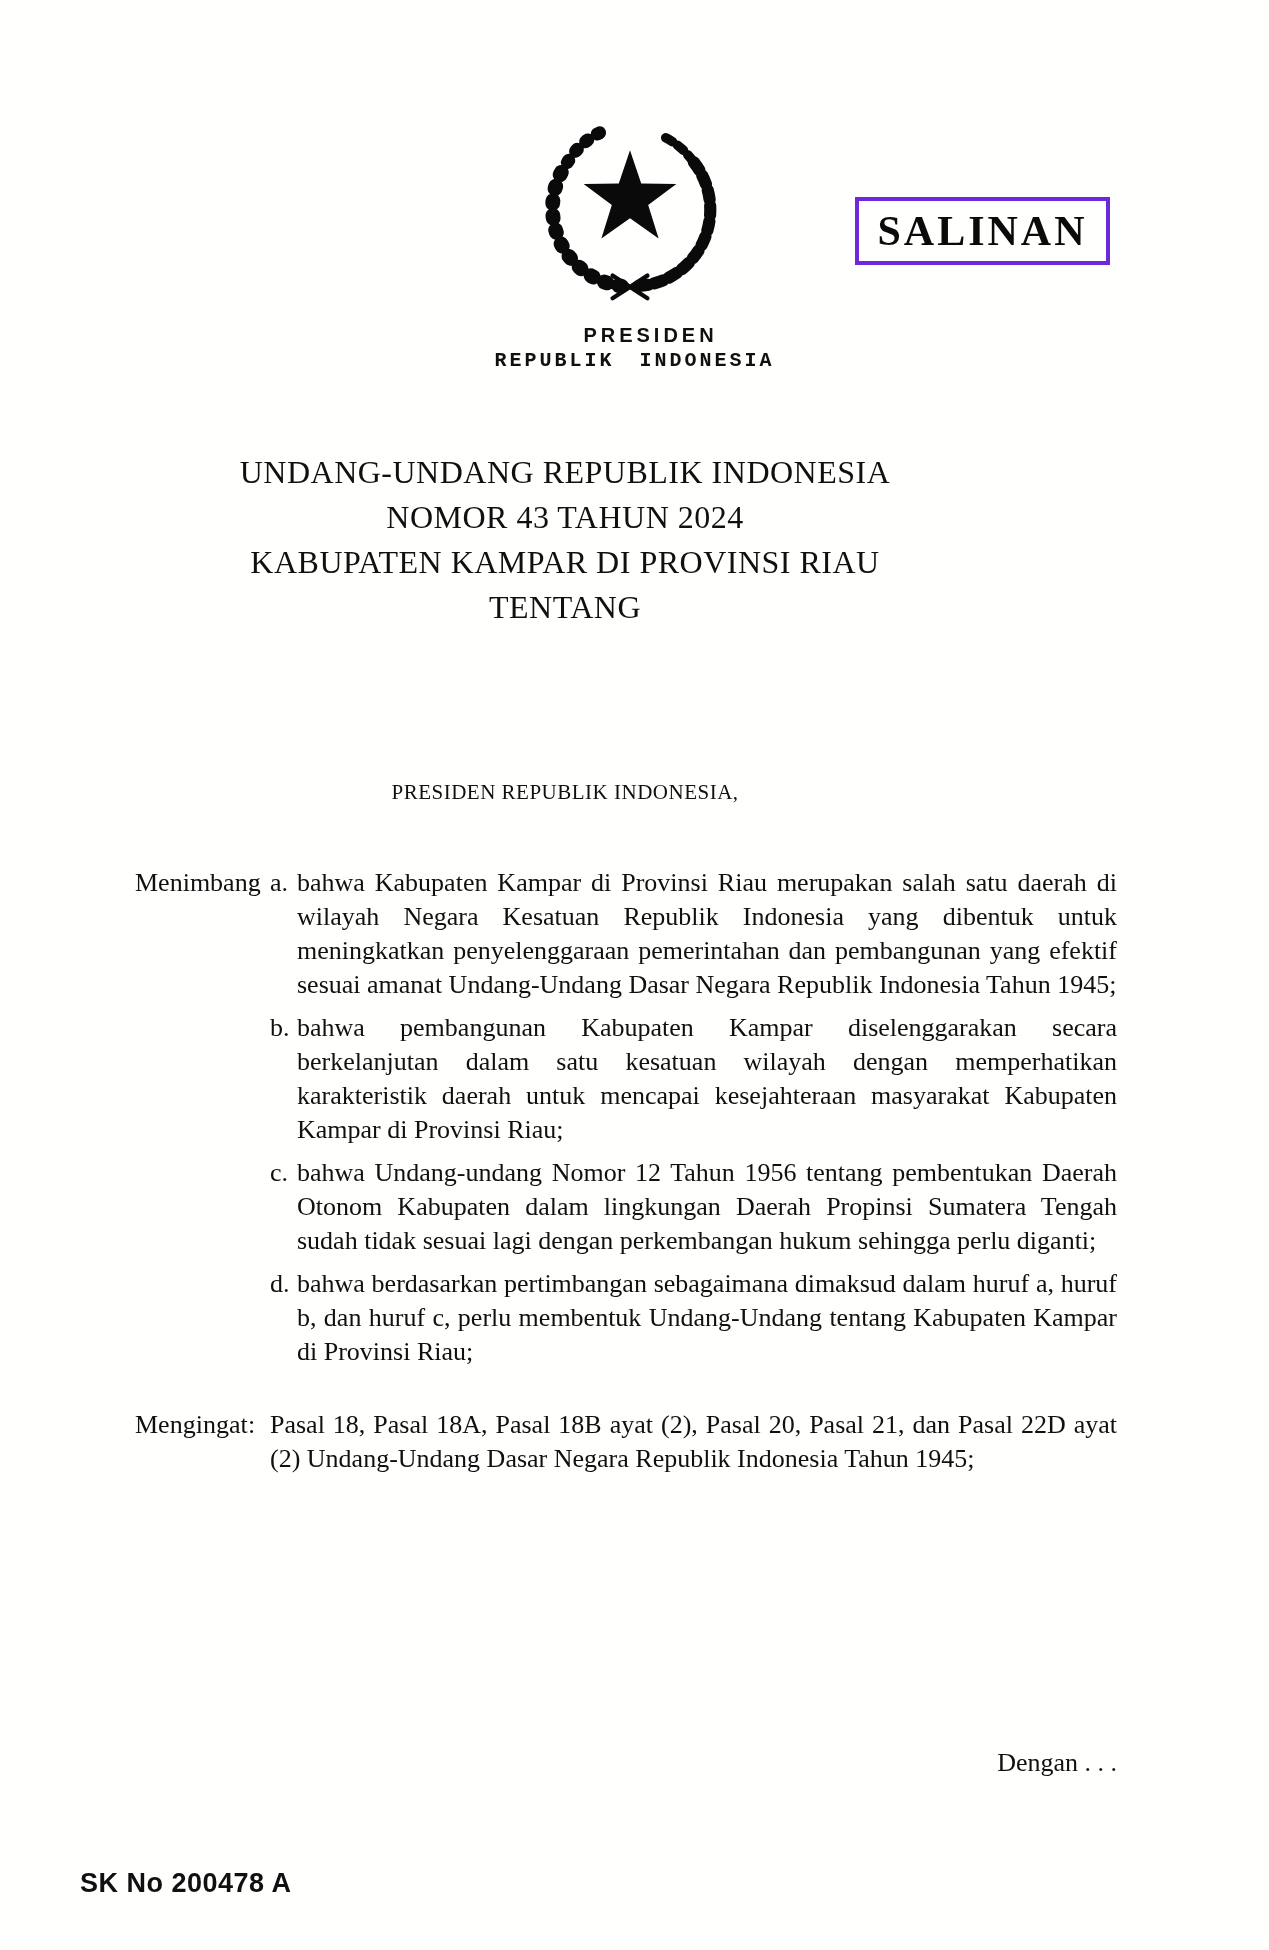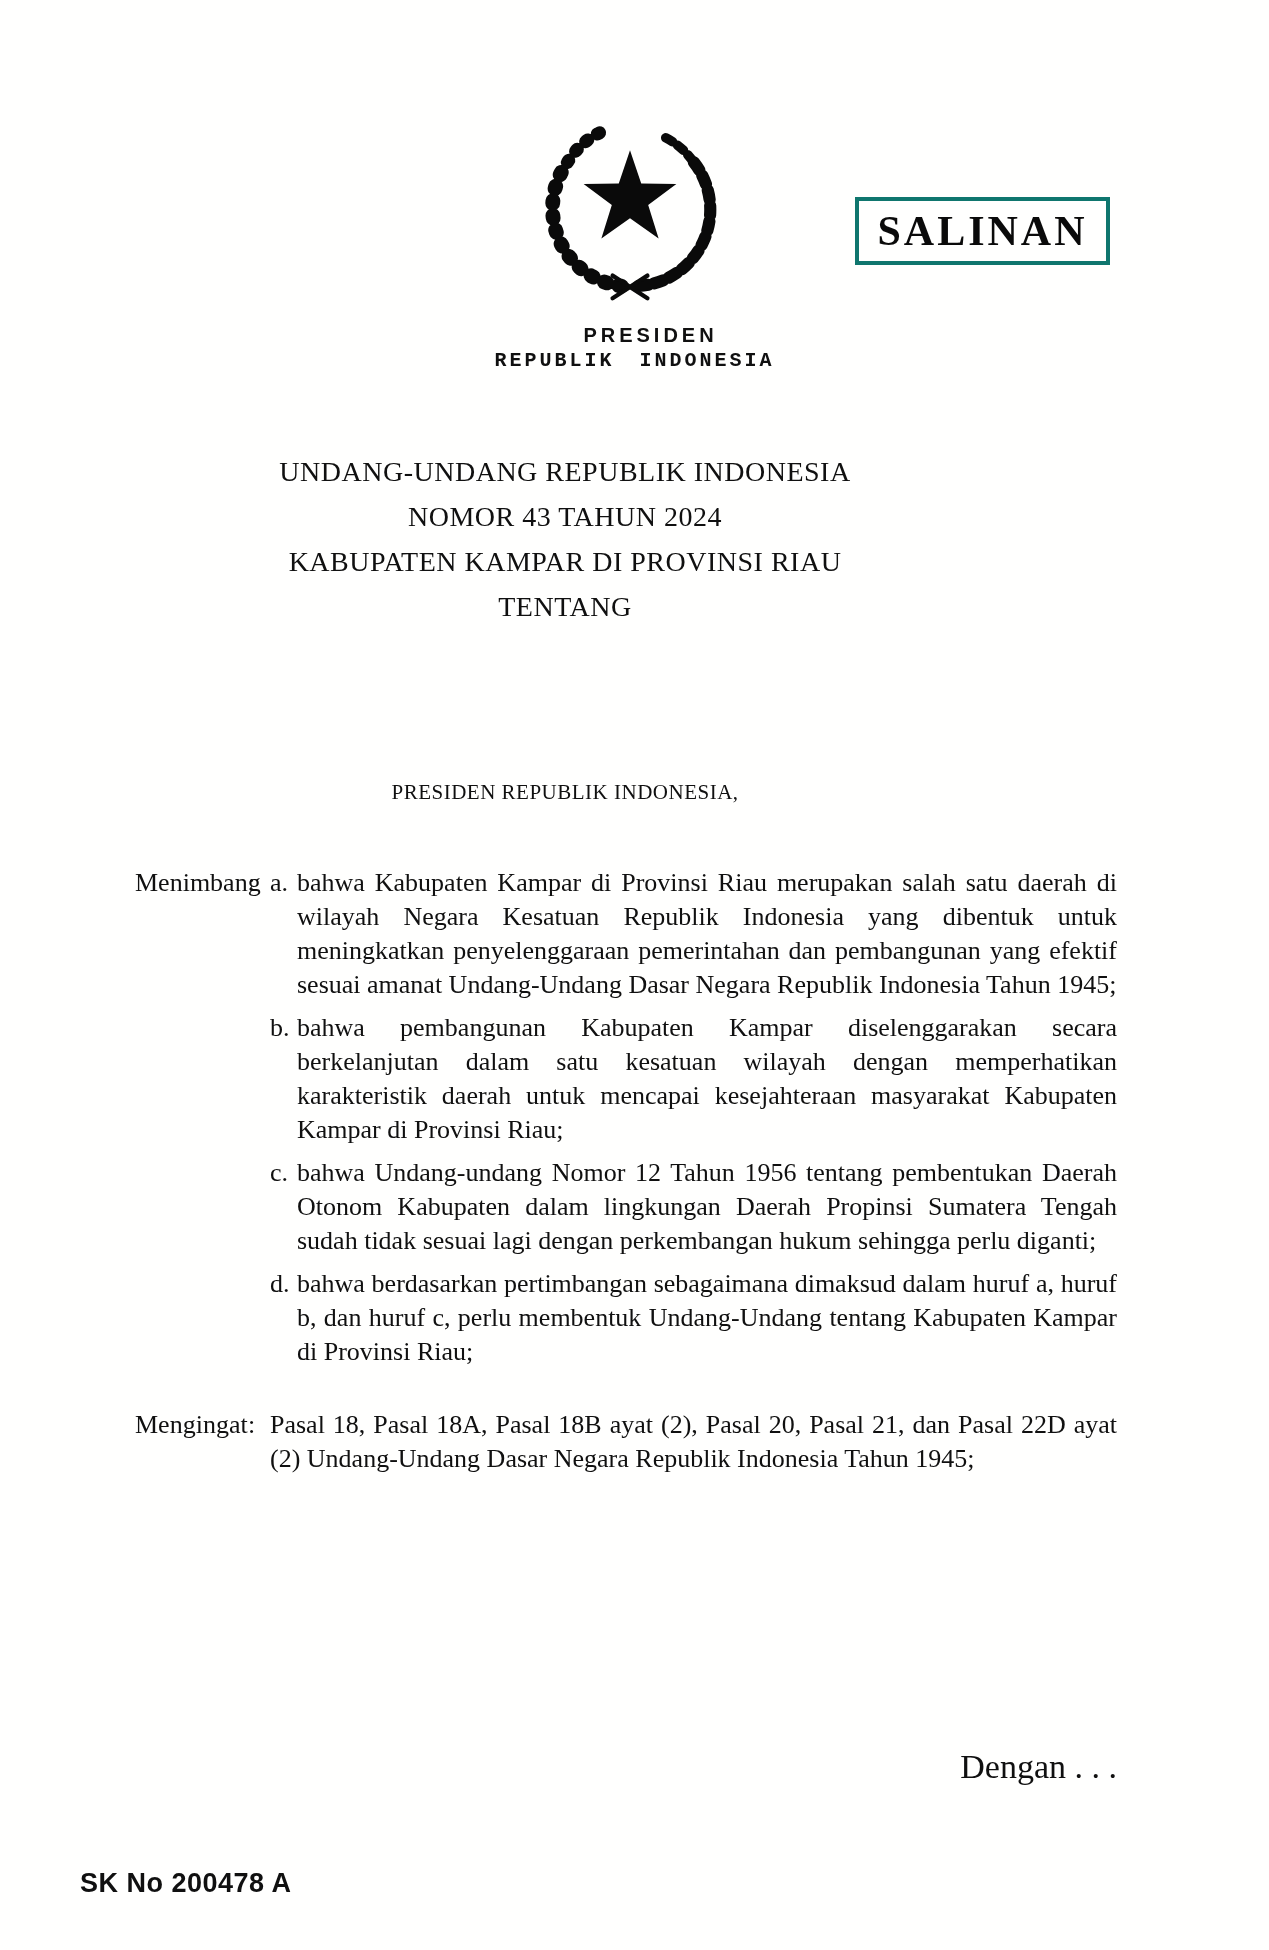--- a/index.html
+++ b/index.html
@@ -10,60 +10,60 @@
     background:#fffffe;
     color:#101010;
     font-family:"Liberation Serif", serif;
     overflow:hidden;
   }
   
   .emblem{position:absolute;left:543px;top:108px;width:174px;height:196px;}
   
   .stamp-box{
     position:absolute;left:855px;top:197px;width:247px;height:60px;
-    border:4px solid #0f766e;
+    border:4px solid #6d28d9;
     display:flex;align-items:center;justify-content:center;
   }
   .stamp-box span{
     font-family:"Liberation Serif", serif;
     font-weight:bold;font-size:42px;letter-spacing:3px;color:#0a0a0a;
   }
   
   .letterhead{position:absolute;left:0;top:322px;width:1269px;text-align:center;}
   .letterhead .lh1{
     font-family:"Liberation Sans", sans-serif;font-weight:bold;
     font-size:20px;letter-spacing:4px;line-height:26px;margin-left:32px;
   }
   .letterhead .lh2{
     font-family:Liberation Mono, monospace;font-weight:bold;
     font-size:20px;letter-spacing:3px;word-spacing:10px;line-height:26px;
   }
   
   .title-block{position:absolute;left:30px;top:458px;width:1070px;text-align:center;}
-  .title-block .tline{font-size:28px;line-height:28px;margin:0 0 17px 0;letter-spacing:0.5px;}
+  .title-block .tline{font-size:32px;line-height:28px;margin:0 0 17px 0;letter-spacing:0.5px;}
   .invocation{
     position:absolute;left:30px;top:690px;width:1070px;text-align:center;
     font-size:27px;letter-spacing:0.5px;
   }
   .authority{
     position:absolute;left:30px;top:780px;width:1070px;text-align:center;
     font-size:21px;letter-spacing:0.5px;
   }
   
   .clauses{position:absolute;left:135px;top:866px;width:982px;font-size:26px;line-height:34px;}
   .row{display:flex;align-items:flex-start;}
   .row .label{width:110px;flex:0 0 110px;}
   .row .colon{width:22px;flex:0 0 22px;text-align:left;padding-left:3px;}
   .row .items{flex:1 1 auto;}
   .item{display:flex;align-items:flex-start;margin:0 0 9px 0;}
   .item .marker{width:27px;flex:0 0 27px;}
   .item .itext{flex:1 1 auto;text-align:justify;text-justify:inter-word;}
   .row.mengingat{margin-top:30px;}
   
-  .catchword{position:absolute;top:1748px;right:152px;font-size:34px;}
+  .catchword{position:absolute;top:1748px;right:152px;font-size:26px;}
   .footer{
     position:absolute;left:80px;top:1868px;
     font-family:"Liberation Sans", sans-serif;font-weight:bold;font-size:27px;
     letter-spacing:0.5px;
   }
 </style>
 </head>
 <body>
 
 <div class="page">

